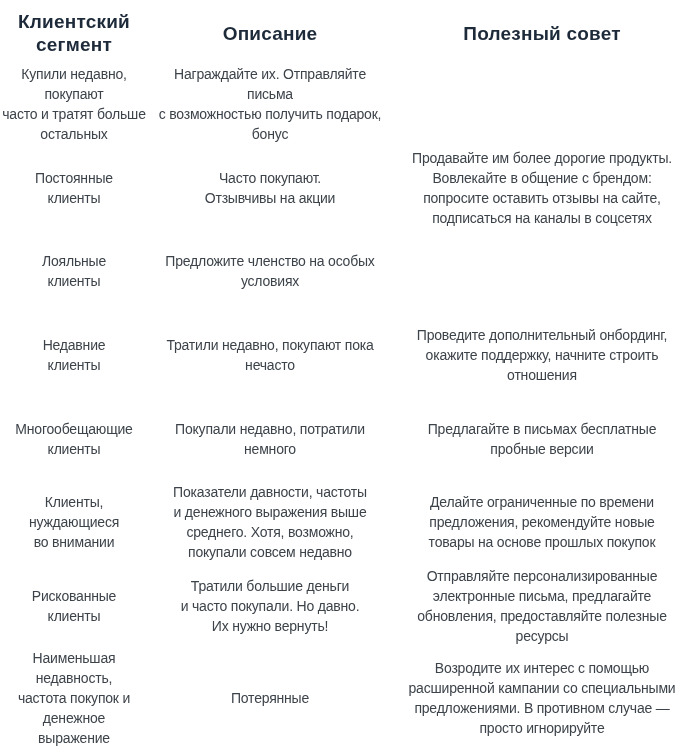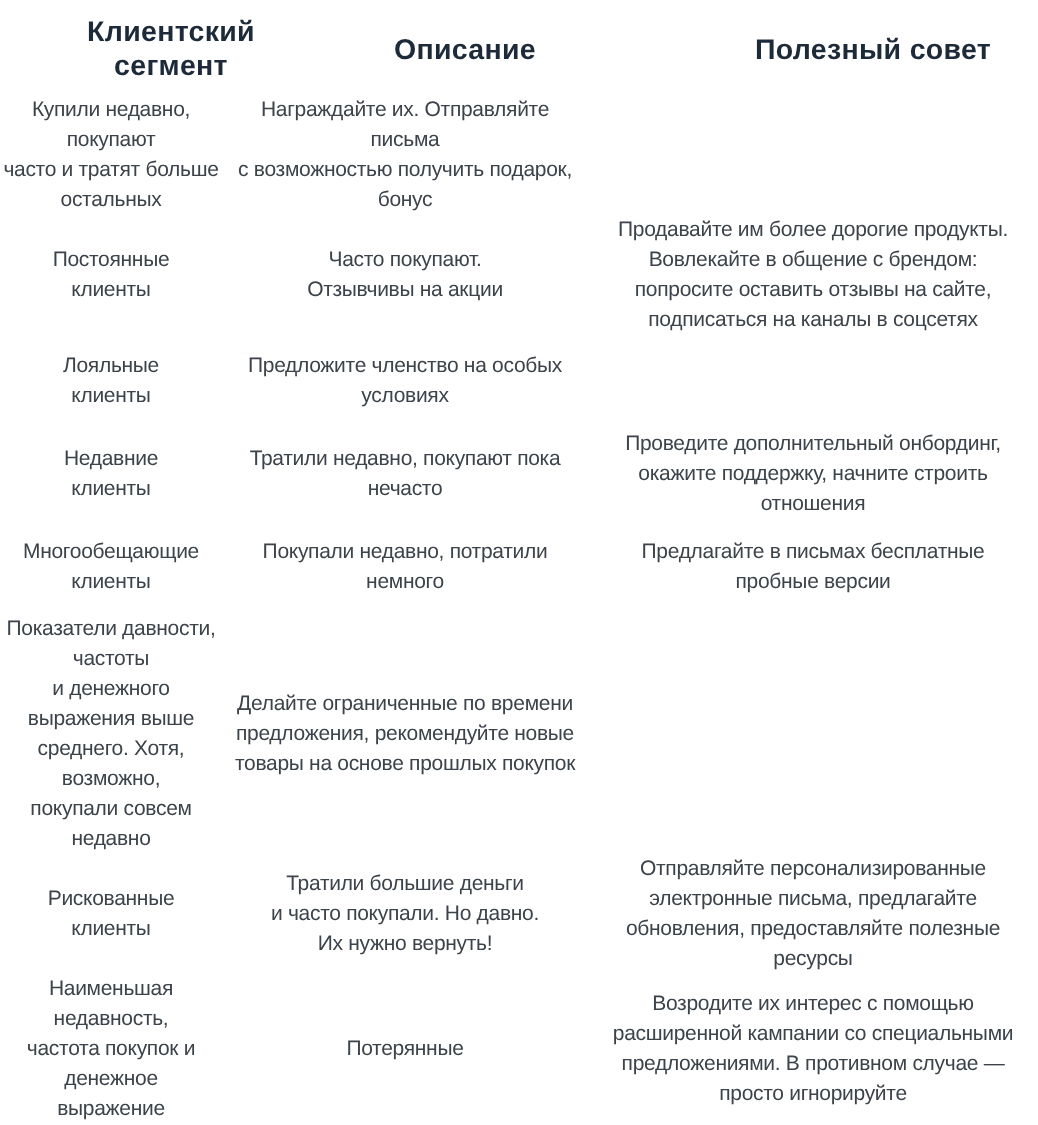--- a/index.html
+++ b/index.html
@@ -15,21 +15,21 @@
     flex-direction: column;
     height: 100%;
     box-sizing: border-box;
     padding: 4px 0 2px 0;
   }
   .row {
     display: grid;
     grid-template-columns: 148px 244px 300px;
     align-items: center;
   }
-  .header-row { flex: 0 0 58px; margin-left: 40px; }
+  .header-row { flex: 0 0 58px; }
   .body-row   { flex: 1 1 0; }
   .cell {
     text-align: center;
     white-space: pre-line;
     color: var(--body-text, #3d434a);
     font-size: 14px;
     line-height: 20px;
     letter-spacing: -0.2px;
     padding: 0 2px;
   }
@@ -92,20 +92,23 @@
   <div class="row body-row">
     <div class="cell">Многообещающие
 клиенты</div>
     <div class="cell">Покупали недавно, потратили
 немного</div>
     <div class="cell">Предлагайте в письмах бесплатные
 пробные версии</div>
   </div>
 
   <div class="row body-row">
+    <div class="cell">Клиенты,
+нуждающиеся
+во внимании</div>
     <div class="cell">Показатели давности, частоты
 и денежного выражения выше
 среднего. Хотя, возможно,
 покупали совсем недавно</div>
     <div class="cell">Делайте ограниченные по времени
 предложения, рекомендуйте новые
 товары на основе прошлых покупок</div>
   </div>
 
   <div class="row body-row">

